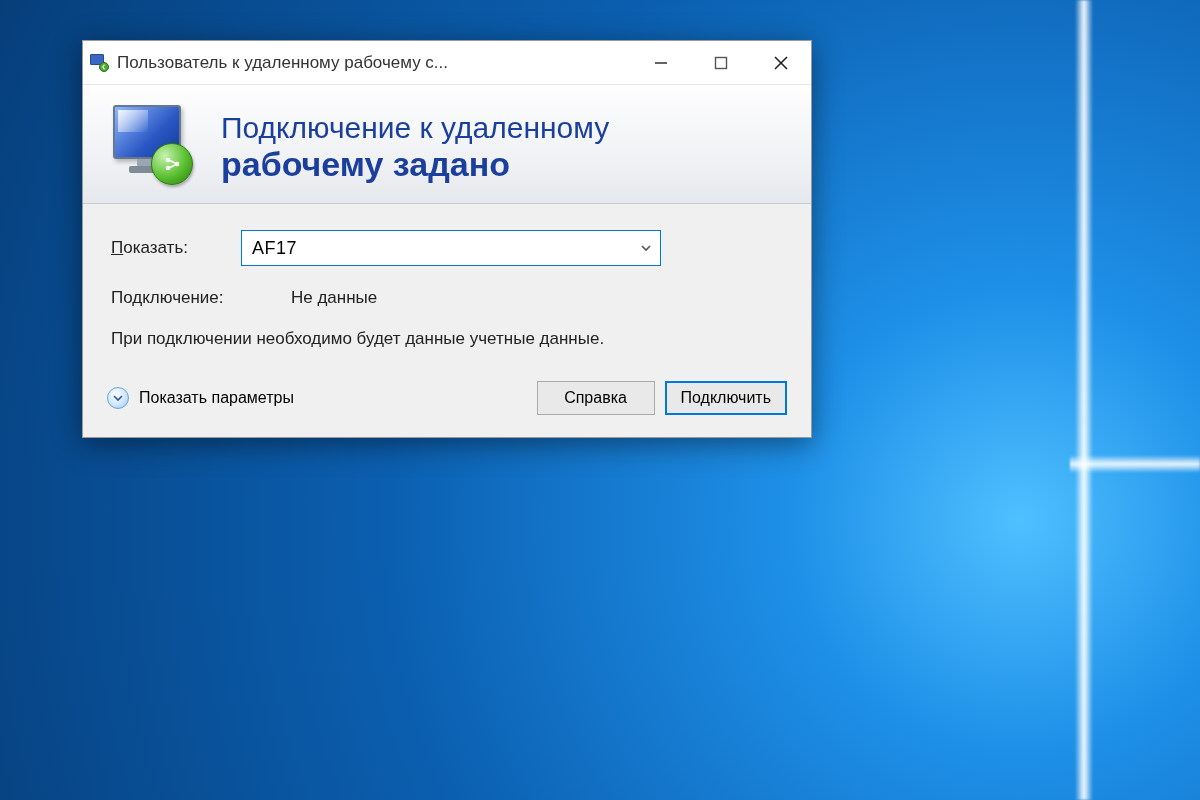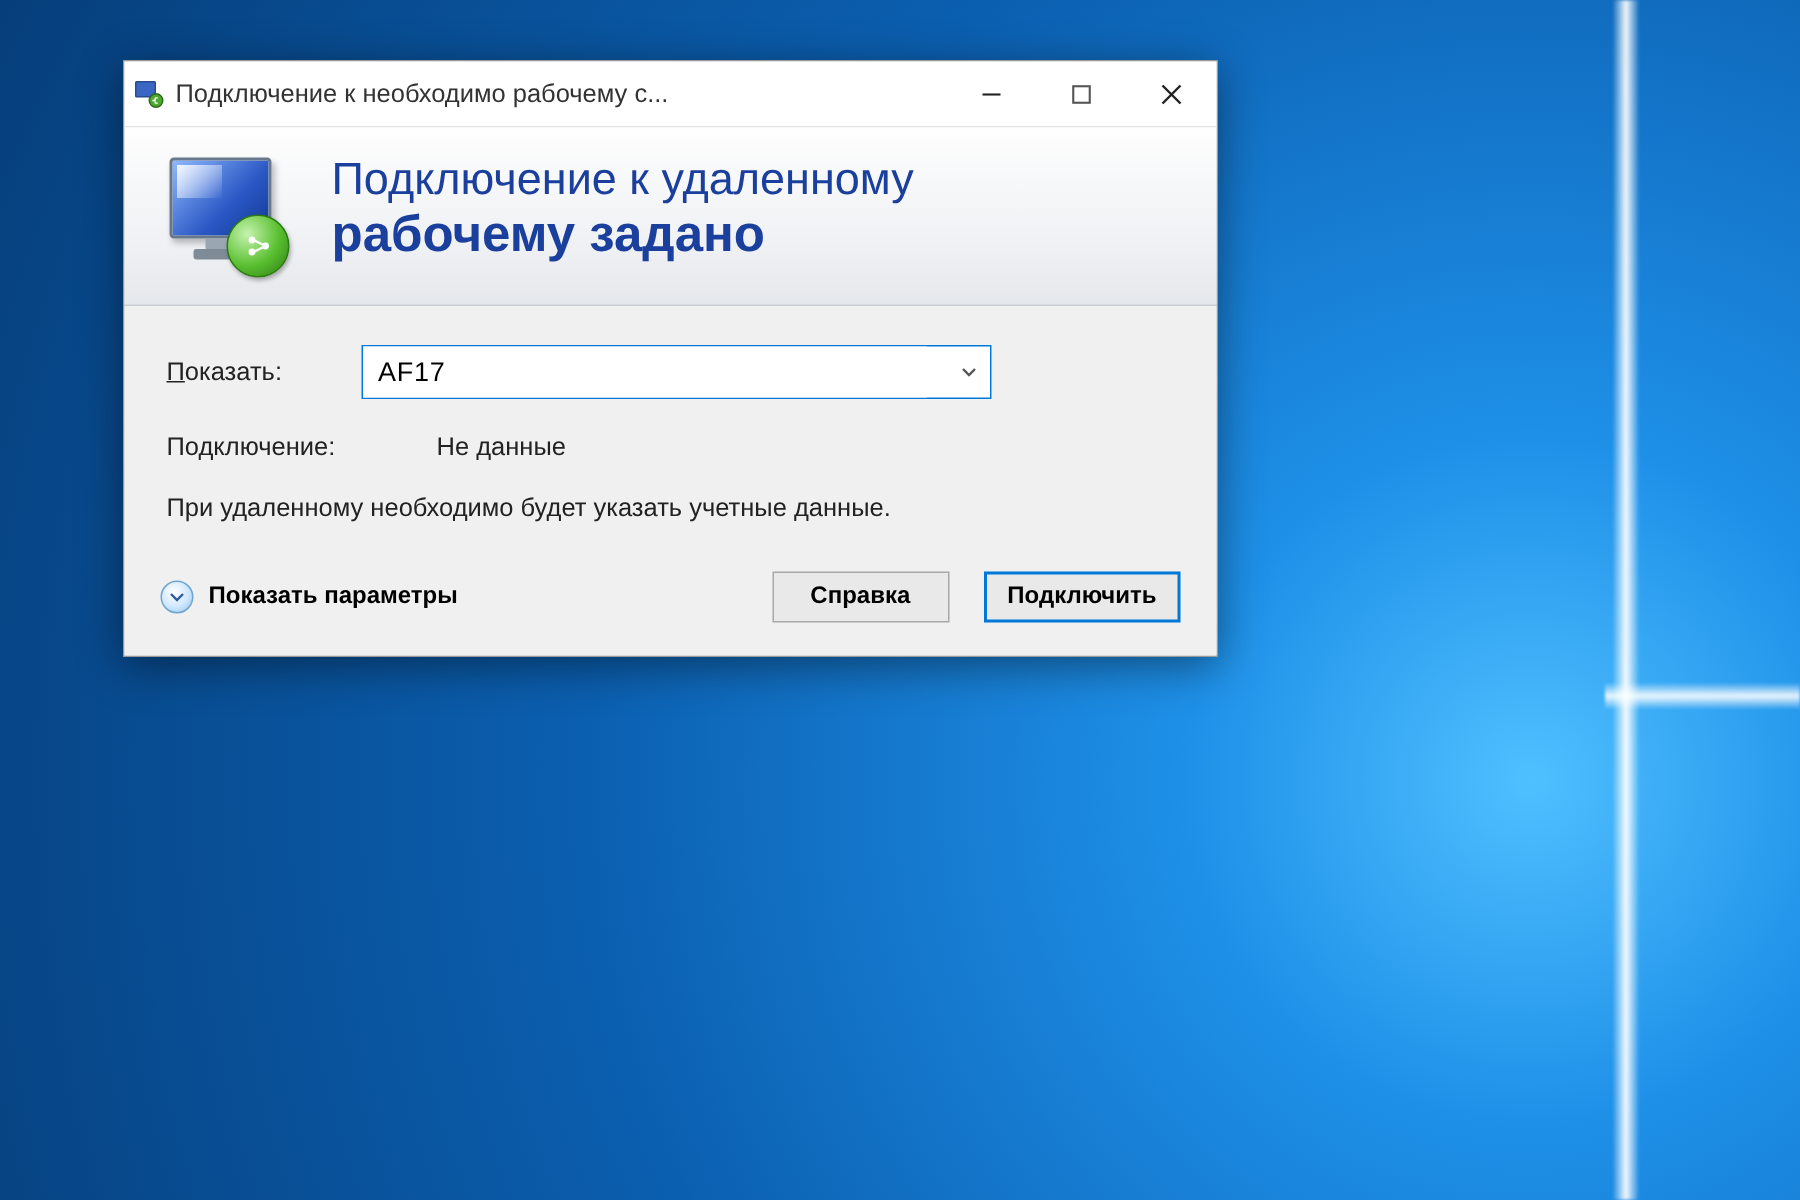--- a/index.html
+++ b/index.html
@@ -36,21 +36,21 @@
   .titlebar .icon-slot { width: 34px; display: flex; align-items: center; justify-content: center; }
   .titlebar .title { flex: 1; font-size: 17px; color: #333; white-space: nowrap; overflow: hidden; text-overflow: ellipsis; padding-right: 4px; }
   .winbtn { width: 60px; height: 44px; display: flex; align-items: center; justify-content: center; color: #222; }
   .winbtn svg { width: 14px; height: 14px; }
   .winbtn.close svg { width: 16px; height: 16px; }
 
   .banner {
     background: linear-gradient(#fefefe, #eef0f3 70%, #e5e8ec);
     border-bottom: 1px solid #c9cdd2;
     padding: 18px 24px 20px 24px;
-    display: flex; align-items: flex-start; gap: 24px;
+    display: flex; align-items: flex-end; gap: 24px;
   }
   .banner-text { line-height: 1.12; }
   .banner-line1 { font-size: 30px; color: #1a3f9c; font-weight: 400; }
   .banner-line2 { font-size: 34px; color: #1a3f9c; font-weight: 700; }
 
   .body {
     background: #f0f0f0; padding: 26px 28px 8px 28px;
     font-size: 17px; color: #222;
   }
   .row { display: flex; align-items: center; margin-bottom: 22px; }
@@ -65,21 +65,21 @@
     font-family: inherit; letter-spacing: .5px;
   }
   .combo .chev { width: 28px; display: flex; align-items: center; justify-content: center; color: #555; }
 
   .userrow { display: flex; align-items: center; margin-bottom: 20px; }
   .userrow .ul { width: 180px; }
   .note { line-height: 1.35; margin-bottom: 8px; }
 
   .footer {
     background: #f0f0f0; padding: 14px 24px 22px 24px;
-    display: flex; align-items: center; gap: 23px; font-weight: bold;
+    display: flex; align-items: center; gap: 10px;
   }
   .expand { display: flex; align-items: center; gap: 10px; cursor: default; }
   .expand-icon {
     width: 22px; height: 22px; border-radius: 50%;
     background: radial-gradient(circle at 40% 35%, #fff, #cfe7ff 55%, #8fbfe9);
     border: 1px solid #6fa6cf; display: flex; align-items: center; justify-content: center;
   }
   .expand-icon svg { width: 10px; height: 10px; }
   .spacer { flex: 1; }
   .btn {
@@ -126,21 +126,21 @@
     <div class="icon-slot">
       <div class="mini-rdp">
         <div class="mon"></div>
         <div class="dot">
             <svg viewBox="0 0 10 10">
               <path d="M1 5 L4 5 M4 5 L4 2 M4 5 L4 8 M4 2 L7 2 M4 8 L7 8" stroke="#fff" stroke-width="1.4" fill="none"></path>
             </svg>
           </div>
       </div>
     </div>
-    <div class="title">Подключение к необходимо рабочему с...</div>
+    <div class="title">Пользователь к удаленному рабочему с...</div>
     <div class="winbtn">
       <svg viewBox="0 0 14 14">
           <line x1="1" y1="7" x2="13" y2="7" stroke="#222" stroke-width="1.4"></line>
         </svg>
     </div>
     <div class="winbtn">
       <svg viewBox="0 0 14 14">
           <rect x="1.5" y="1.5" width="11" height="11" fill="none" stroke="#555" stroke-width="1.4"></rect>
         </svg>
     </div>
@@ -185,21 +185,21 @@
             </svg>
         </div>
       </div>
     </div>
 
     <div class="userrow">
       <div class="ul">Подключение:</div>
       <div>Не данные</div>
     </div>
 
-    <div class="note">При удаленному необходимо будет указать учетные данные.</div>
+    <div class="note">При подключении необходимо будет данные учетные данные.</div>
   </div>
 
   <div class="footer">
     <div class="expand">
       <div class="expand-icon">
         <svg viewBox="0 0 10 10">
             <path d="M1 3 L5 7 L9 3" fill="none" stroke="#2c5aa0" stroke-width="1.6"></path>
           </svg>
       </div>
       <span>Показать параметры</span>

